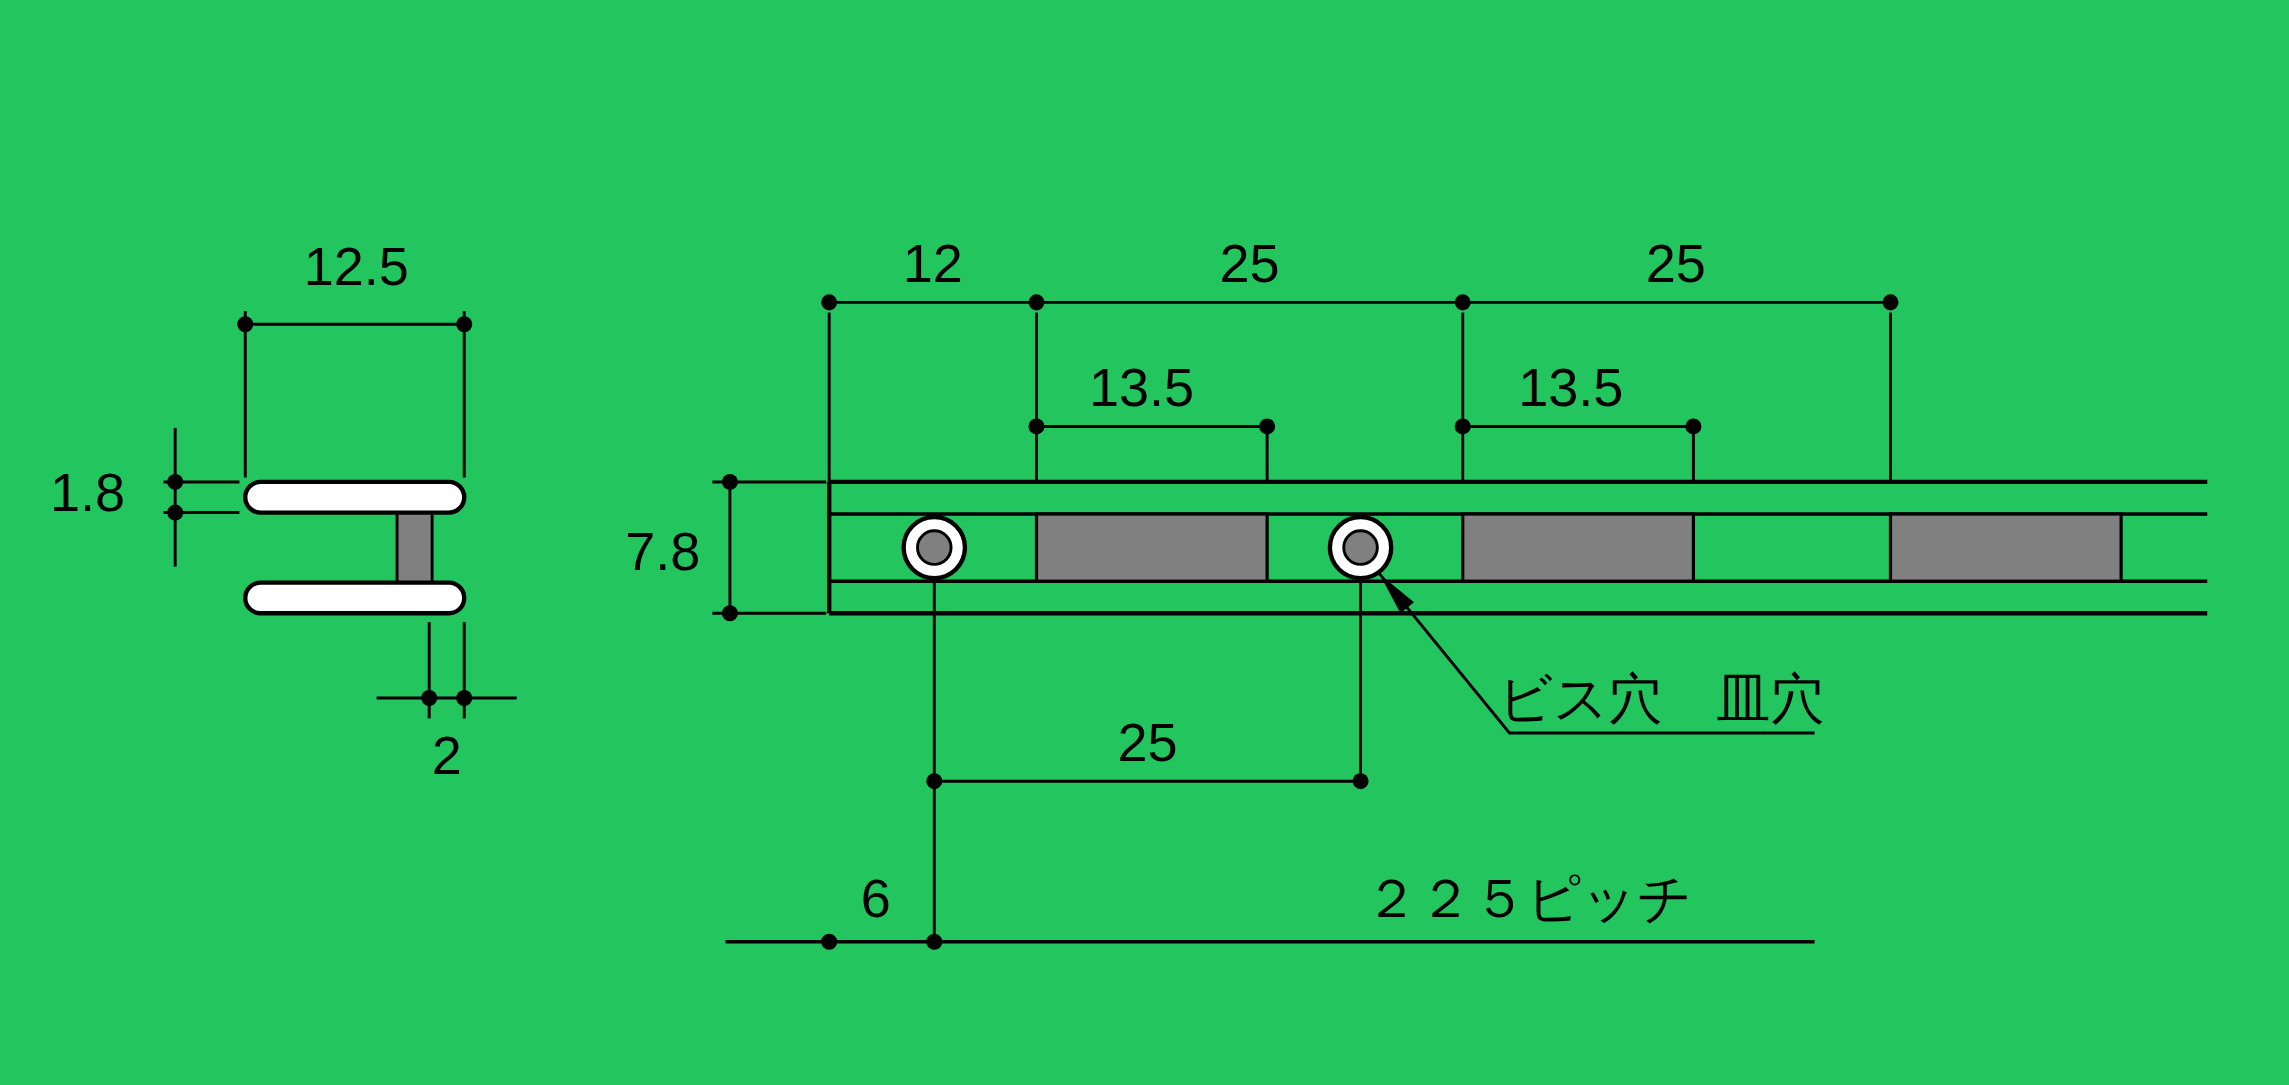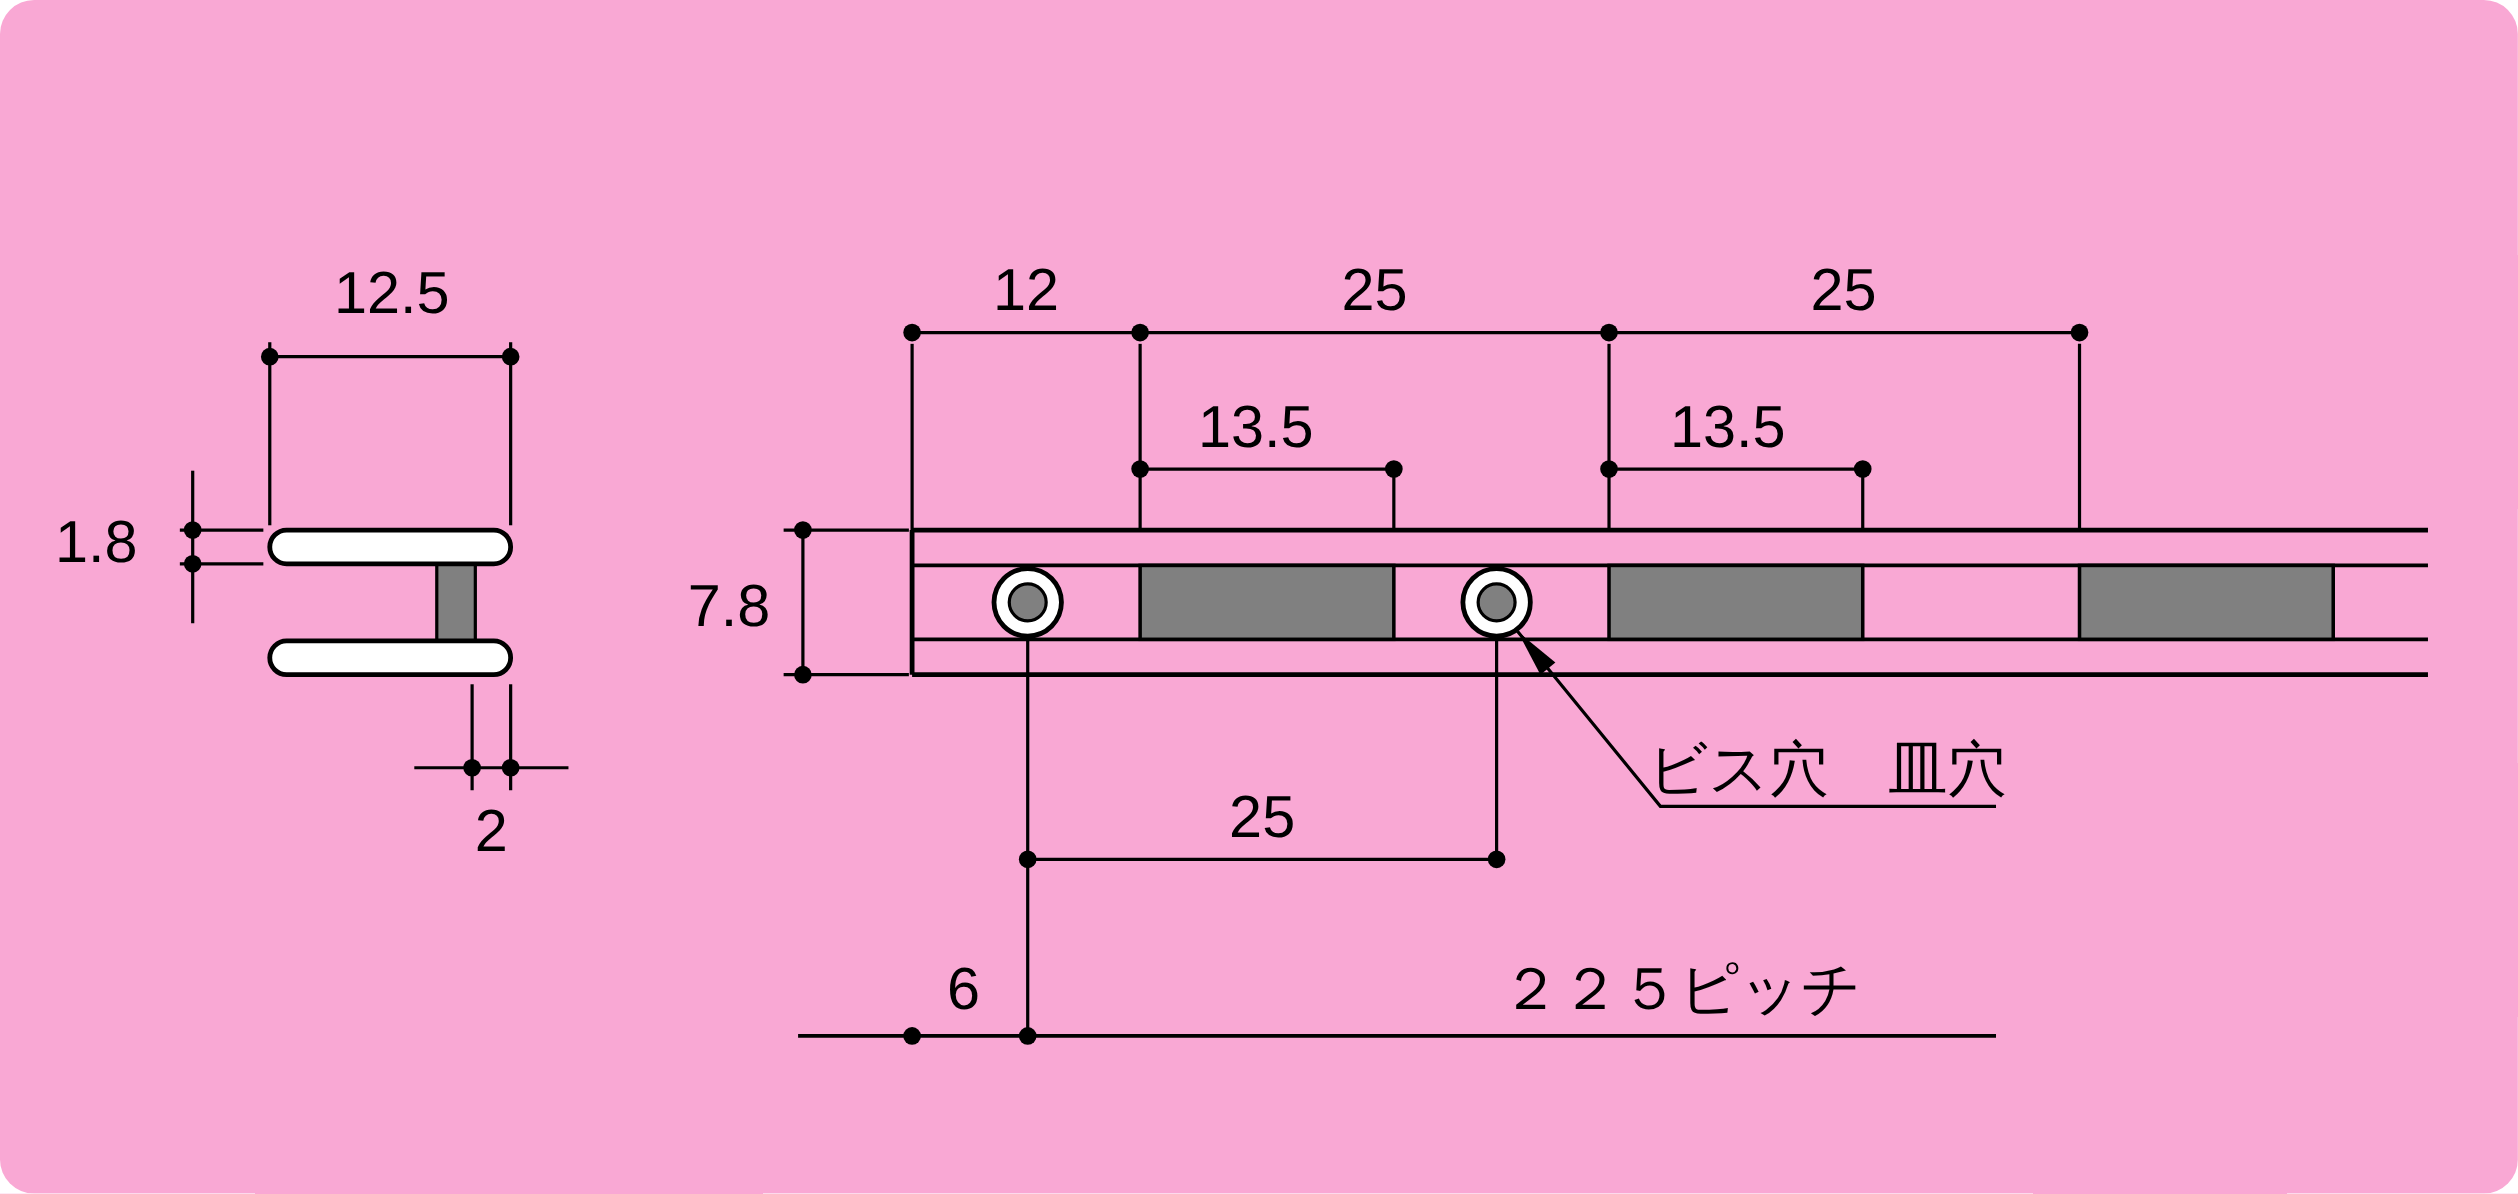--- a/index.html
+++ b/index.html
@@ -1,16 +1,16 @@
 <!DOCTYPE html>
 <html><head>
 <meta charset="utf-8">
 <style>
   html,body{margin:0;padding:0;background:#ffffff;}
-  .page{width:2289px;height:1085px;background:#f9a8d4;overflow:hidden;border-radius:31px;}
+  .page{width:2289px;height:1085px;background:#22c55e;overflow:hidden;}
   svg{display:block;}
   text{font-family:"Liberation Sans","DejaVu Sans",sans-serif;fill:#000;}
   .num{font-size:37px;}
   .jp{font-size:37px;}
   .obj{stroke:#000;stroke-width:3;fill:none;}
   .objw{stroke:#000;stroke-width:3;fill:#ffffff;}
   .thin{stroke:#000;stroke-width:2.4;fill:none;}
   .dim{stroke:#000;stroke-width:2;fill:none;}
   .dot{fill:#000;stroke:none;}
   .arrow{fill:#000;stroke:none;}

